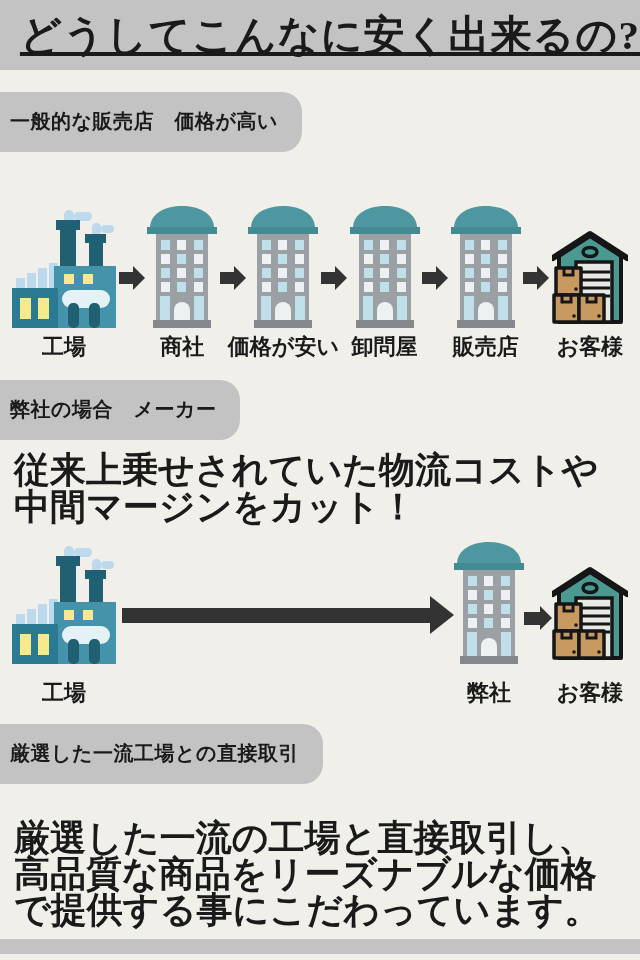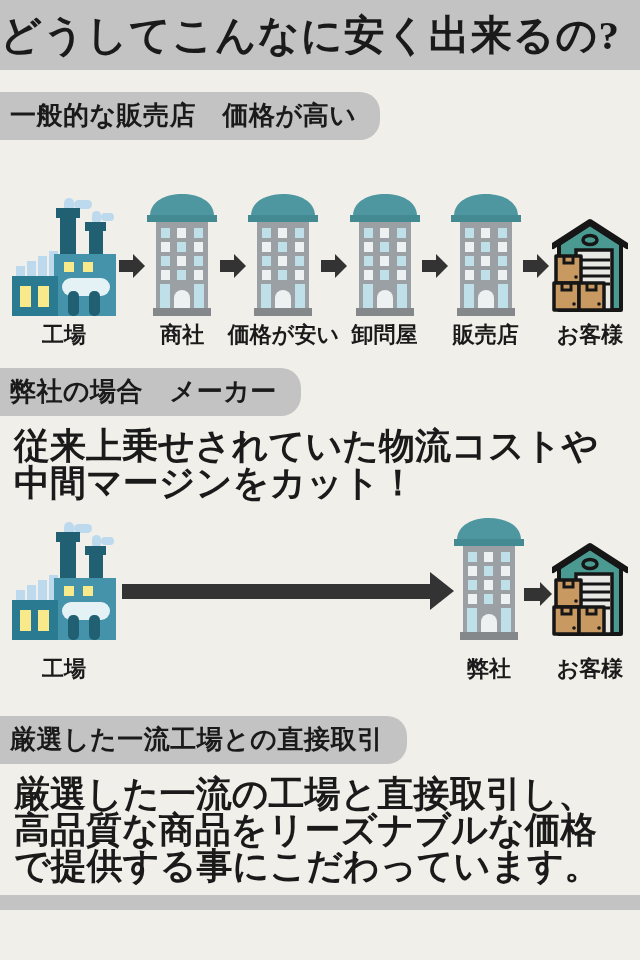--- a/index.html
+++ b/index.html
@@ -6,37 +6,37 @@
   html,body { width:640px; height:960px; }
   body {
     background:#f0efe9;
     font-family:"Liberation Serif","DejaVu Serif",serif;
     color:#1a1a1a;
     overflow:hidden;
     font-weight:700;
   }
   .title-bar{
     height:70px; background:#c3c3c3;
-    display:flex; align-items:center; justify-content:flex-start;
+    display:flex; align-items:center; justify-content:flex-end;text-decoration:underline;
   }
   .title-bar h1{ font-size:41px; letter-spacing:1px; font-weight:700; }
   .section-bar{
-    margin-top:22px; height:48px; background:#c3c3c3;
+    margin-top:22px; height:60px; background:#c3c3c3;
     border-radius:0 20px 20px 0;
     display:inline-flex; align-items:center;
     padding:0 24px 1px 10px; width:max-content;
-    font-size:26px; letter-spacing:.5px;
+    font-size:20px; letter-spacing:.5px;
   }
   .bar2{ margin-top:20px; }
-  .bar3{ margin-top:34px; }
+  .bar3{ margin-top:18px; }
   .para{
     margin:12px 14px 0 14px;
     font-size:36px; line-height:37px; letter-spacing:0;
   }
-  .para2{ margin-top:12px; line-height:36px; }
+  .para2{ margin-top:36px; line-height:36px; }
   .diagram{
     display:flex; align-items:flex-end; justify-content:space-between;
     padding:0 12px;
   }
   .d1{ margin-top:50px; }
   .d2{ margin-top:12px; }
   .node{
     display:flex; flex-direction:column; align-items:center;
     flex:0 0 auto;
   }

